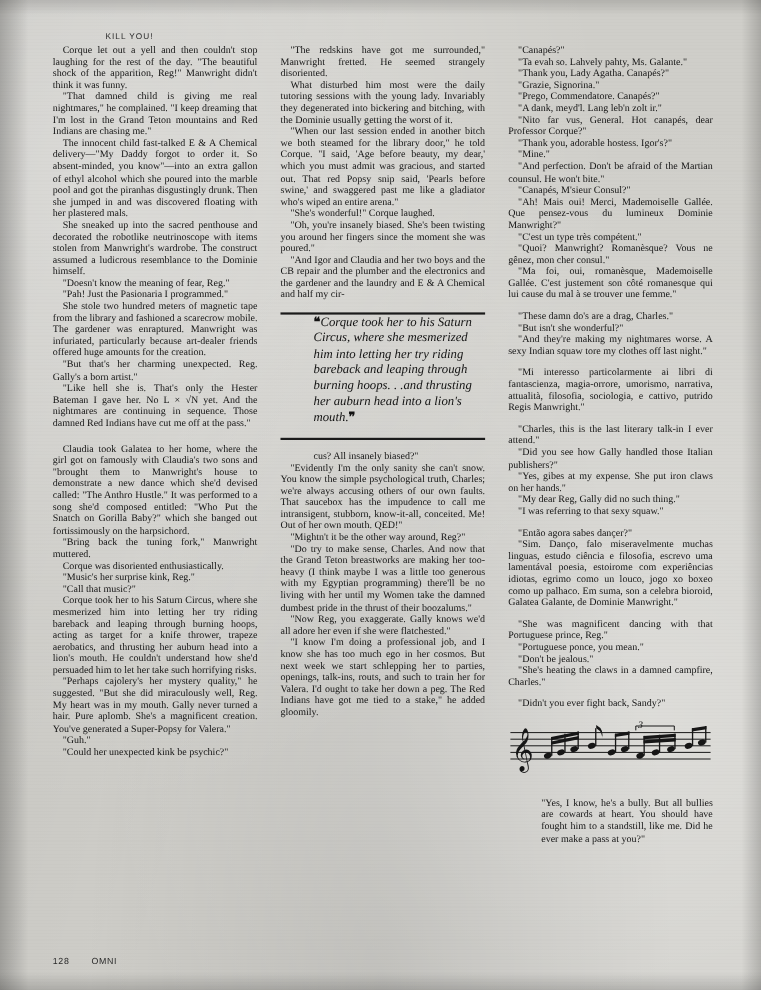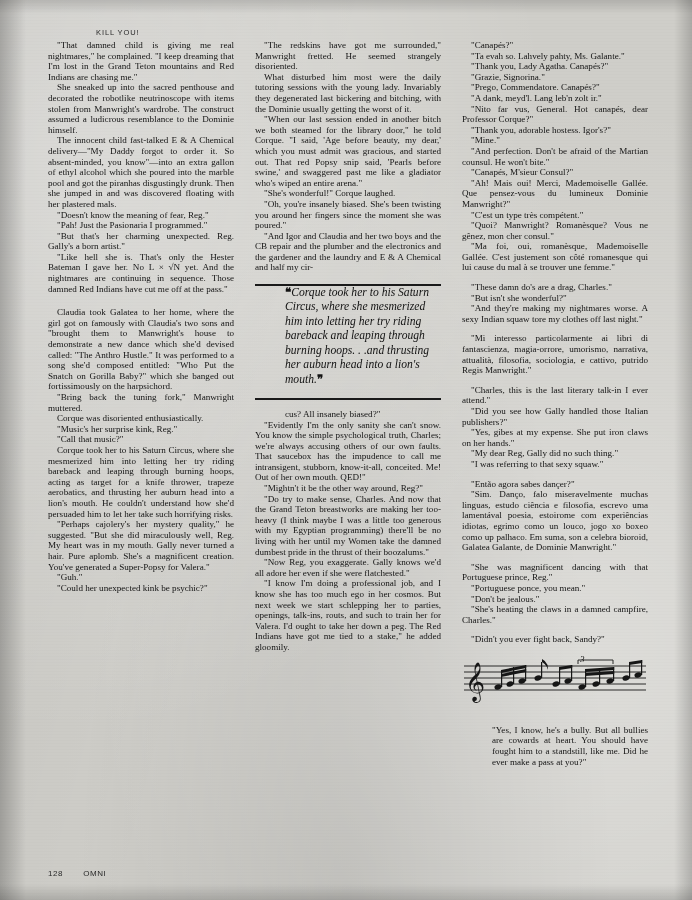--- a/index.html
+++ b/index.html
@@ -153,42 +153,44 @@
 </head>
 <body>
 
 <div class="page">
 
   <div class="running-head">KILL YOU!</div>
 
   <div class="columns">
 
     <div class="col c1">
+      <p>Corque let out a yell and then couldn't stop laughing for the rest of the day. "The beautiful shock of the apparition, Reg!" Manwright didn't think it was funny.</p>
       <p>"That damned child is giving me real nightmares," he complained. "I keep dreaming that I'm lost in the Grand Teton mountains and Red Indians are chasing me."</p>
+      <p>The innocent child fast-talked E &amp; A Chemical delivery—"My Daddy forgot to order it. So absent-minded, you know"—into an extra gallon of ethyl alcohol which she poured into the marble pool and got the piranhas disgustingly drunk. Then she jumped in and was discovered floating with her plastered mals.</p>
       <p>She sneaked up into the sacred penthouse and decorated the robotlike neutrinoscope with items stolen from Manwright's wardrobe. The construct assumed a ludicrous resemblance to the Dominie himself.</p>
-      <p>The innocent child fast-talked E &amp; A Chemical delivery—"My Daddy forgot to order it. So absent-minded, you know"—into an extra gallon of ethyl alcohol which she poured into the marble pool and got the piranhas disgustingly drunk. Then she jumped in and was discovered floating with her plastered mals.</p>
       <p>"Doesn't know the meaning of fear, Reg."</p>
       <p>"Pah! Just the Pasionaria I programmed."</p>
+      <p>She stole two hundred meters of magnetic tape from the library and fashioned a scarecrow mobile. The gardener was enraptured. Manwright was infuriated, particularly because art-dealer friends offered huge amounts for the creation.</p>
       <p>"But that's her charming unexpected. Reg. Gally's a born artist."</p>
       <p>"Like hell she is. That's only the Hester Bateman I gave her. No L × √N yet. And the nightmares are continuing in sequence. Those damned Red Indians have cut me off at the pass."</p>
       <div class="spacer-m"></div>
       <p>Claudia took Galatea to her home, where the girl got on famously with Claudia's two sons and "brought them to Manwright's house to demonstrate a new dance which she'd devised called: "The Anthro Hustle." It was performed to a song she'd composed entitled: "Who Put the Snatch on Gorilla Baby?" which she banged out fortissimously on the harpsichord.</p>
       <p>"Bring back the tuning fork," Manwright muttered.</p>
       <p>Corque was disoriented enthusiastically.</p>
       <p>"Music's her surprise kink, Reg."</p>
       <p>"Call that music?"</p>
       <p>Corque took her to his Saturn Circus, where she mesmerized him into letting her try riding bareback and leaping through burning hoops, acting as target for a knife thrower, trapeze aerobatics, and thrusting her auburn head into a lion's mouth. He couldn't understand how she'd persuaded him to let her take such horrifying risks.</p>
       <p>"Perhaps cajolery's her mystery quality," he suggested. "But she did miraculously well, Reg. My heart was in my mouth. Gally never turned a hair. Pure aplomb. She's a magnificent creation. You've generated a Super-Popsy for Valera."</p>
       <p>"Guh."</p>
       <p>"Could her unexpected kink be psychic?"</p>
     </div>
 
     <div class="col c2">
       <p>"The redskins have got me surrounded," Manwright fretted. He seemed strangely disoriented.</p>
-      <p>What disturbed him most were the daily tutoring sessions with the young lady. Invariably they degenerated last bickering and bitching, with the Dominie usually getting the worst of it.</p>
+      <p>What disturbed him most were the daily tutoring sessions with the young lady. Invariably they degenerated into bickering and bitching, with the Dominie usually getting the worst of it.</p>
       <p>"When our last session ended in another bitch we both steamed for the library door," he told Corque. "I said, 'Age before beauty, my dear,' which you must admit was gracious, and started out. That red Popsy snip said, 'Pearls before swine,' and swaggered past me like a gladiator who's wiped an entire arena."</p>
       <p>"She's wonderful!" Corque laughed.</p>
       <p>"Oh, you're insanely biased. She's been twisting you around her fingers since the moment she was poured."</p>
       <p>"And Igor and Claudia and her two boys and the CB repair and the plumber and the electronics and the gardener and the laundry and E &amp; A Chemical and half my cir-</p>
 
       <div class="pull-rule"></div>
       <p class="pull noindent"><span class="mark">❝</span><span>Corque took her to his Saturn Circus, where she mesmerized him into letting her try riding bareback and leaping through burning hoops. . .and thrusting her auburn head into a lion's mouth.</span><span class="mark">❞</span></p>
       <div class="pull-rule"></div>
       <div class="spacer-s"></div>
 

